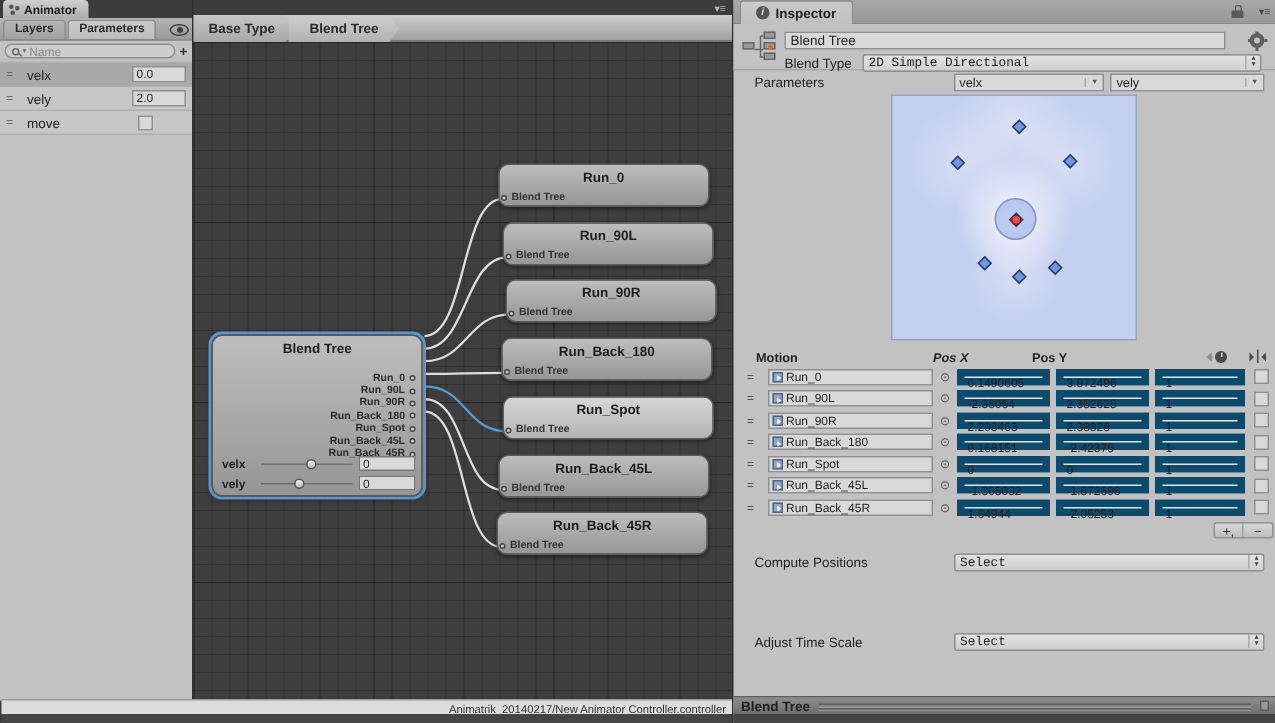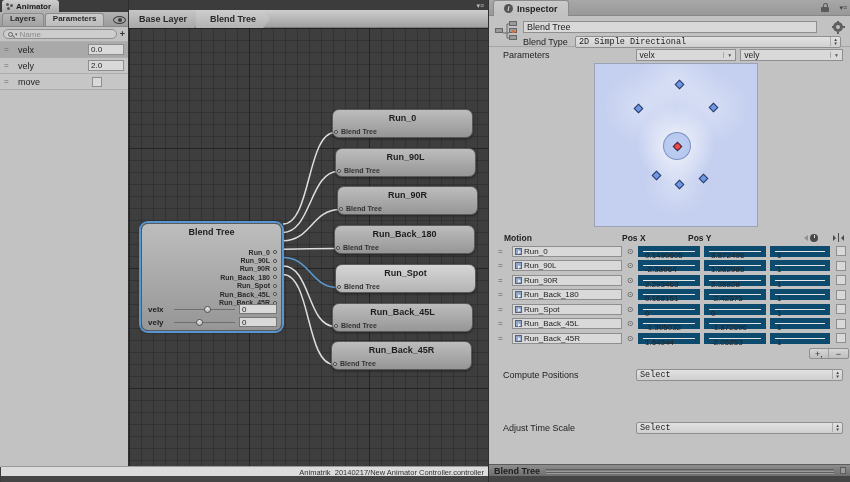--- a/index.html
+++ b/index.html
@@ -131,21 +131,21 @@
   .mt-row { display:flex; align-items:center; height:14.5px; }
   .mh { width:14px; font-size:8px; color:#555; letter-spacing:-1px; }
   .mname { width:110px; height:11px; background:#d9d9d9; border:1px solid #8f8f8f; display:flex; align-items:center; gap:2px; font-size:8px; padding:0 2px; }
   .clip-ic { width:7px; height:7px; background:#8fa6c8; border:1px solid #55627a; flex:none; position:relative; }
   .clip-ic::after { content:""; position:absolute; left:2px; top:1.5px; border-left:3px solid #e8eef8; border-top:2px solid transparent; border-bottom:2px solid transparent; }
   .picker { width:16px; text-align:center; font-size:8px; color:#555; }
   .mnum { width:62px; height:11px; background:#e5e5e5; border:5px solid #0c4a6e; font-size:8px; padding:0 2px; line-height:10px; margin-right:4px; }
   .mnum.spd { width:60px; margin-right:6px; }
   .mcheck { width:10px; height:10px; background:#d9d9d9; border:1px solid #8f8f8f; }
   .hc-motion { width:124px; padding-left:6px; }
-  .hc-posx { width:66px; } .hc-posy { width:70px; }
+  .hc-posx { width:66px;font-style:italic; } .hc-posy { width:70px; }
   .hc-speed { width:68px; display:flex; justify-content:flex-end; padding-right:8px; align-items:center; gap:2px;}
   .speed-ic { width:8px; height:8px; border-radius:50%; background:#4a4a4a; position:relative; }
   .speed-ic::after { content:""; position:absolute; left:3.5px; top:1.5px; width:1px; height:3px; background:#ddd; }
   .speed-tri { width:0; height:0; border-right:4px solid #8f8f8f; border-top:3px solid transparent; border-bottom:3px solid transparent; }
   .mirror-ic { width:9px; height:9px; position:relative; margin-left:8px; }
   .mirror-ic::before { content:""; position:absolute; left:4px; top:0; width:1px; height:9px; background:#4a4a4a; }
   .mirror-ic::after { content:""; position:absolute; left:-1px; top:1.5px; border-top:3px solid transparent; border-bottom:3px solid transparent; border-left:3px solid #4a4a4a; }
   .mirror-ic i { position:absolute; right:-1px; top:1.5px; border-top:3px solid transparent; border-bottom:3px solid transparent; border-right:3px solid #4a4a4a; }
   #mt-footer { display:flex; justify-content:flex-end; margin-top:2px; }
   #mt-footer .pmbox { display:flex; background:linear-gradient(#d6d6d6,#bfbfbf); border:1px solid #8f8f8f; border-radius:2px; height:11px; }
@@ -214,21 +214,21 @@
         <span class="p-name">move</span>
         <span class="p-check"></span>
       </div>
     </div>
     <div id="lp-body-fill"></div>
   </div>
 
   <div id="graph">
     <div id="graph-menu">▾≡</div>
     <div id="breadcrumb">
-      <div class="crumb c0">Base Layer</div>
+      <div class="crumb c0">Base Type</div>
       <div class="crumb c1">Blend Tree</div>
     </div>
     <div id="canvas">
       <svg id="wires">
           <path d="M 154 196 C 182 196, 178 104.5, 206 104.5" stroke="#dedede" stroke-width="1.5" fill="none"></path>
           <path d="M 154 204.4 C 182 204.4, 181 143.5, 209 143.5" stroke="#dedede" stroke-width="1.5" fill="none"></path>
           <path d="M 154 212.8 C 182 212.8, 183 181.5, 211 181.5" stroke="#dedede" stroke-width="1.5" fill="none"></path>
           <path d="M 154 221.2 C 182 221.2, 180 220.5, 208 220.5" stroke="#dedede" stroke-width="1.5" fill="none"></path>
           <path d="M 154 229.6 C 182 229.6, 181 259.5, 209 259.5" stroke="#5b9bd5" stroke-width="1.5" fill="none"></path>
           <path d="M 154 238 C 182 238, 178 298.5, 206 298.5" stroke="#dedede" stroke-width="1.5" fill="none"></path>
@@ -422,21 +422,21 @@
             <span class="mcheck"></span>
           </div>
           <div class="mt-row">
             <span class="mh">=</span>
             <span class="mname">
               <span class="clip-ic"></span>
               <span class="nm">Run_90L</span>
             </span>
             <span class="picker">⊙</span>
             <span class="mnum px">-2.38064</span>
-            <span class="mnum py">1.282985</span>
+            <span class="mnum py">2.352625</span>
             <span class="mnum spd">1</span>
             <span class="mcheck"></span>
           </div>
           <div class="mt-row">
             <span class="mh">=</span>
             <span class="mname">
               <span class="clip-ic"></span>
               <span class="nm">Run_90R</span>
             </span>
             <span class="picker">⊙</span>

